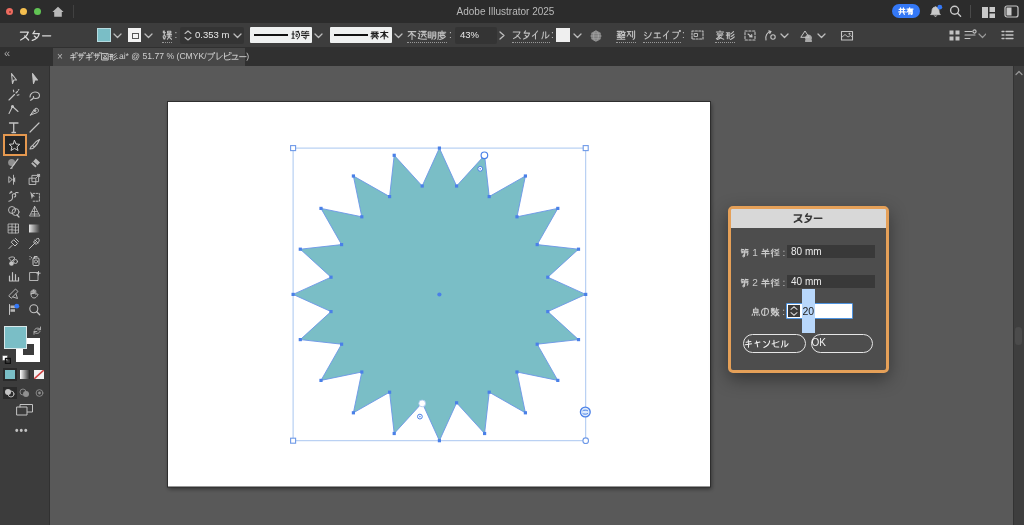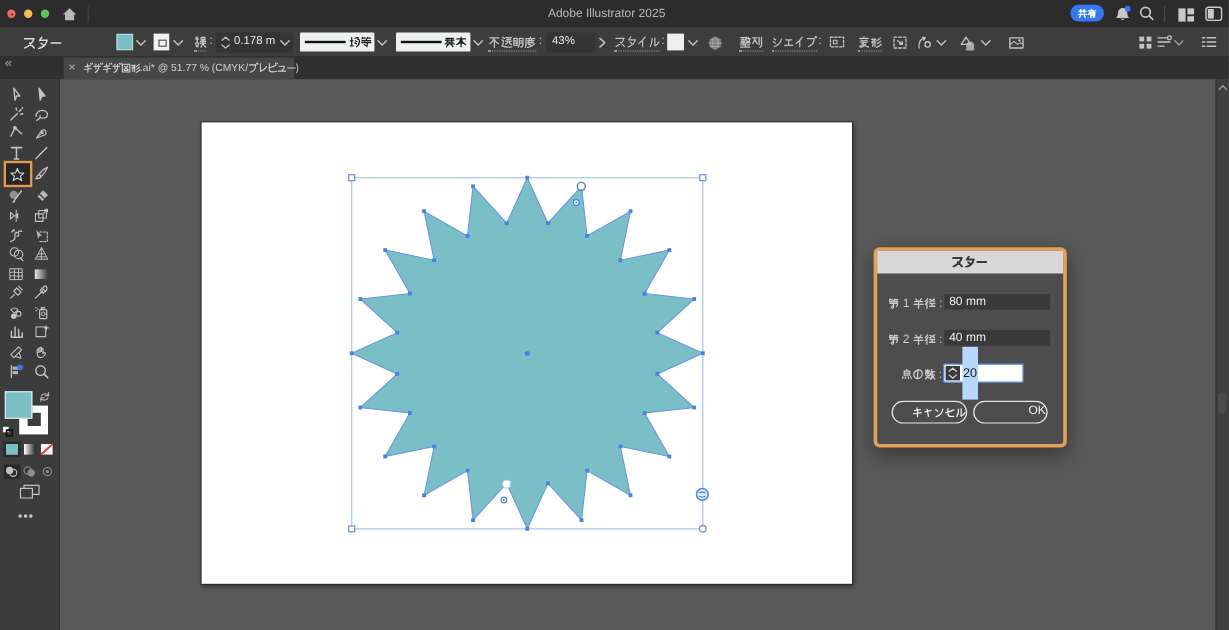--- a/index.html
+++ b/index.html
@@ -11,21 +11,21 @@
 #tab{left:52.5px;top:47.5px;width:192px;height:18.5px;background:#474747}
 #toolbar{left:0;top:66px;width:49px;height:459px;background:#3c3c3c;border-right:1px solid #313131}
 #rdock{left:1013px;top:66px;width:11px;height:459px;background:#3e3e3e;border-left:1px solid #333}
 .tl{border-radius:50%;width:7px;height:7px;position:absolute;top:8px}
 .fld{position:absolute;background:#343434;border-radius:2px}
 .wfld{position:absolute;background:#eef0f0;border-radius:1px}
 .dlg{left:728px;top:205.5px;width:154.5px;height:161.5px;background:#4d4d4d;border:3.5px solid #e5a058;border-radius:5px;box-shadow:0 6px 18px rgba(0,0,0,.4)}
 .dtitle{position:absolute;left:0;top:0;width:100%;height:19px;background:#d8d8d8;border-radius:1px 1px 0 0;text-align:center;line-height:0}
 .dfield{position:absolute;background:#393939;width:88px;height:13px}
 .dlab{position:absolute;text-align:right;width:80px;line-height:0}
-.btn{position:absolute;height:17px;border:1.5px solid #e6e6e6;border-radius:9.5px;color:#f0f0f0;text-align:right;line-height:0}
+.btn{position:absolute;height:17px;border:1.5px solid #e6e6e6;border-radius:9.5px;color:#f0f0f0;text-align:left;line-height:0}
 </style></head><body>
 <svg width="0" height="0" style="position:absolute">
     <defs>
       <path id="jsu" d="M1.3 2 H8.5 M8.3 2 C7.7 4.6 5.4 7.3 1.5 9.1 M5.1 5.4 C6.4 6.6 7.7 7.9 8.7 9.1"></path>
       <path id="jta" d="M4.3 .9 L2.7 3.3 M2.9 3.3 H8.5 M8.3 3.3 C7.9 6 6.1 8.3 2.1 9.5 M3.9 5.5 L6.2 7.4"></path>
       <path id="jcho" d="M1.4 5.3 H8.8"></path>
       <path id="jgi" d="M2.1 4 L7.3 3.3 M1.5 6.7 L8 5.8 M4.4 1.6 C5 4 5.2 6.6 4.8 9.3 M7.3 .8 L7.9 2 M8.9 .4 L9.5 1.6"></path>
       <path id="jza" d="M1.3 3.6 H7.8 M3.4 1.6 V6.2 M5.9 1.8 V5.4 C5.9 7.3 4.8 8.6 2.7 9.5 M7.7 .7 L8.3 1.9 M9.2 .3 L9.8 1.5"></path>
       <path id="jzu" d="M1.5 1.8 H8.5 V9.1 H1.5 Z M3.6 3.5 L4.7 4.7 M6.6 3.2 C6.1 4.7 4.9 5.9 3.1 6.5 M5.2 5.2 L7 7.1 M3.3 7.6 H6.9"></path>
       <path id="jkei" d="M1.3 2.7 H4.7 M1.3 5.1 H4.7 M2.6 2.7 L2.3 8.7 M4 2.7 L4.2 8.7 M8.5 1.7 C7.7 2.7 6.7 3.4 5.7 3.9 M8.9 4.3 C8.1 5.3 7.1 5.9 6.1 6.4 M9.3 6.9 C8.3 8.1 7 8.9 5.5 9.5"></path>
@@ -111,21 +111,21 @@
     <path d="M1 1 L4.5 4.5 L8 1"></path>
   </svg>
 <div class="ab jw" style="left:162px;top:30px;border-bottom:1px dotted #989898;padding-bottom:2px"><svg class="jt" style="width:10.0px;height:10px" viewBox="0 0 10.0 10" fill="none" stroke="#bfbfbf" stroke-width="1.15" stroke-linecap="round" stroke-linejoin="round">
       <use href="#jsen" x="0.0"></use>
     </svg></div>
 <div class="ab" style="left:174.5px;top:29px;color:#bfbfbf;font-size:10px;line-height:11px">:</div>
 <div class="fld" style="left:180px;top:26.5px;width:64px;height:17px"></div>
 <svg class="ab" style="left:183.5px;top:29.5px;width:8px;height:11px" viewBox="0 0 8 11" fill="none" stroke="#bdbdbd" stroke-width="1.1" stroke-linecap="round" stroke-linejoin="round">
     <path d="M1 3.5 L4 1 L7 3.5 M1 7.5 L4 10 L7 7.5"></path>
   </svg>
-<div class="ab" style="left:195px;top:30px;color:#e8e8e8;font-size:9.5px;line-height:10px">0.178 m</div>
+<div class="ab" style="left:195px;top:30px;color:#e8e8e8;font-size:9.5px;line-height:10px">0.353 m</div>
 <svg class="ab" style="left:233px;top:32.5px;width:9px;height:6px" viewBox="0 0 9 6" fill="none" stroke="#bdbdbd" stroke-width="1.3" stroke-linecap="round" stroke-linejoin="round">
     <path d="M1 1 L4.5 4.5 L8 1"></path>
   </svg>
 <div class="wfld" style="left:249.5px;top:27px;width:62.5px;height:16px"></div>
 <div class="ab" style="left:254px;top:34.2px;width:34px;height:1.7px;background:#111"></div>
 <div class="ab jw" style="left:290.5px;top:30px;"><svg class="jt" style="width:19.0px;height:9.5px" viewBox="0 0 20.0 10" fill="none" stroke="#1d1d1d" stroke-width="1.10" stroke-linecap="round" stroke-linejoin="round">
       <use href="#jkin" x="0.0"></use>
       <use href="#jtou" x="10.0"></use>
     </svg></div>
 <svg class="ab" style="left:313.5px;top:32.5px;width:9px;height:6px" viewBox="0 0 9 6" fill="none" stroke="#bdbdbd" stroke-width="1.3" stroke-linecap="round" stroke-linejoin="round">

